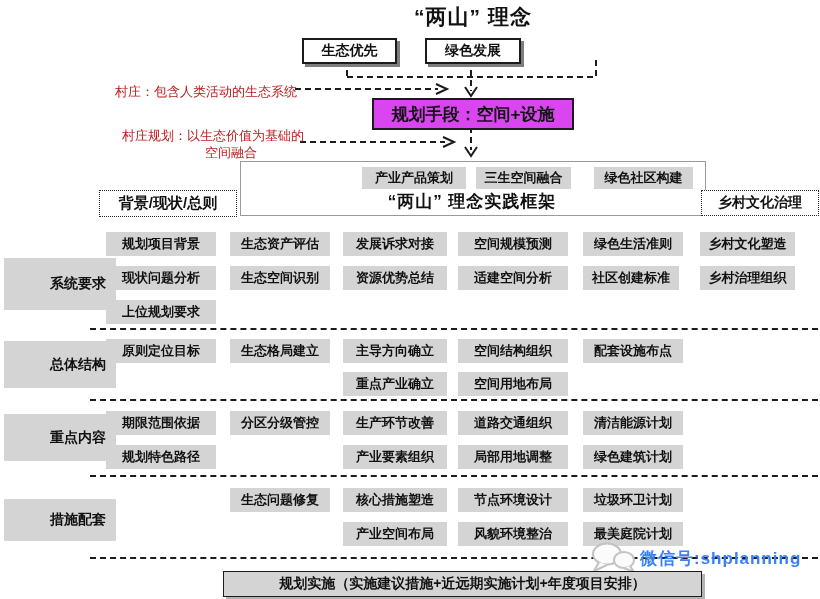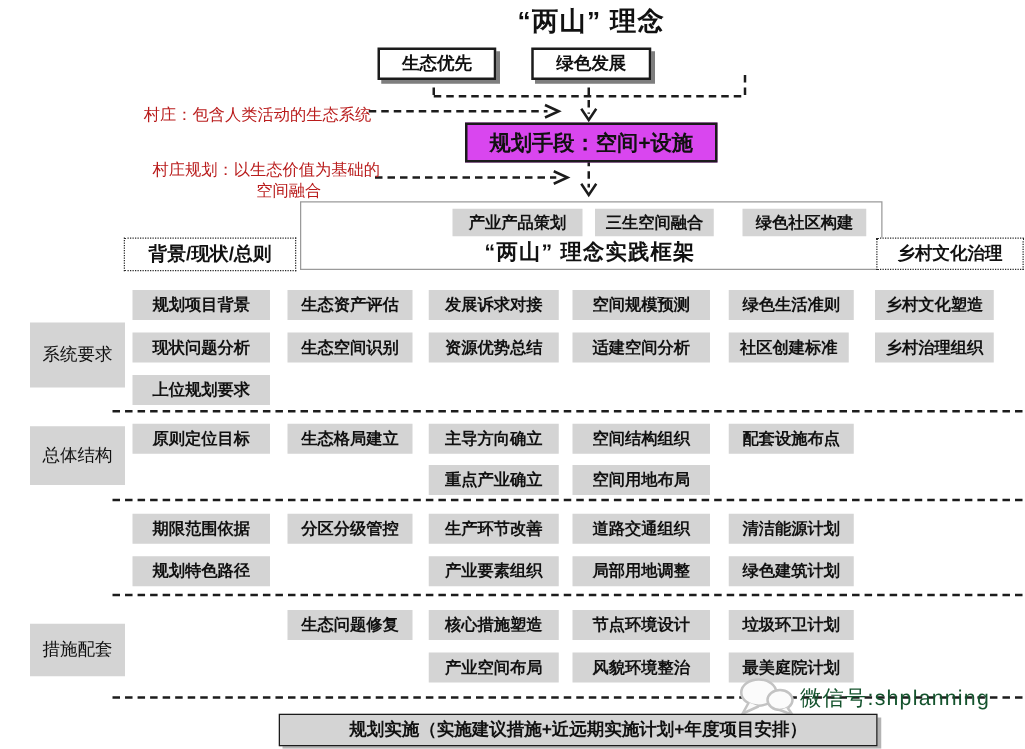--- a/index.html
+++ b/index.html
@@ -11,31 +11,31 @@
   .principle{height:22px;background:#fff;border:2px solid #1b1b1b;
              box-shadow:3px 3px 0 #7e7e7e;font-size:14px;font-weight:700;}
   .annot{font-size:13px;font-weight:400;color:#b91c1c;line-height:17px;margin-left:47px;}
   .tool-box{left:372px;top:98px;width:198px;height:28px;background:#d946ef;
             border:2px solid #1b1b1b;font-size:17px;font-weight:700;}
   .frame{left:240px;top:161px;width:464px;height:53px;border:1px solid #9a9a9a;background:#fff;}
   .pillar{top:167px;height:22px;background:var(--chip_bg,#d4d4d4);
           font-size:13px;font-weight:700;}
   .frame-title{left:240px;top:190px;width:464px;font-size:17px;font-weight:700;letter-spacing:1px;}
   .dotted-box{background:#fff;border:1px dotted #2a2a2a;font-weight:700;}
-  .seclabel{left:24px;width:76px;background:var(--chip_bg,#d4d4d4);
-            font-size:14px;font-weight:400;}
+  .seclabel{left:4px;width:76px;background:var(--chip_bg,#d4d4d4);
+            font-size:14px;font-weight:700;padding-left:36px;}
   .chip{position:absolute;height:24px;background:var(--chip_bg,#d4d4d4);
         display:flex;align-items:center;justify-content:center;
         font-size:13px;font-weight:700;white-space:nowrap;}
   .sep{position:absolute;left:90px;width:728px;height:0;border-top:2px dashed #1c1c1c;}
   .impl-bar{left:223px;top:571px;width:477px;height:24px;background:var(--chip_bg,#d4d4d4);
             border:1px solid #1b1b1b;box-shadow:3px 3px 0 #b3b3b3;
             font-size:14px;font-weight:700;}
   .watermark{left:590px;top:541px;display:flex;align-items:center;gap:4px;
-             color:#14532d;font-size:17px;font-weight:400;letter-spacing:1px;}
+             color:#3b82f6;font-size:17px;font-weight:700;letter-spacing:1px;}
   svg.connectors{position:absolute;left:0;top:0;pointer-events:none;}
 </style>
 </head>
 <body>
 
 <div class="stage">
 
   <svg class="connectors" width="820" height="599" viewBox="0 0 820 599">
     <g stroke="#1c1c1c" stroke-width="2" fill="none">
       <path d="M347 60 V77 M596 60 V77 M347 77 H596" stroke-dasharray="6 4"></path>
@@ -67,20 +67,21 @@
   <div class="abs ctr pillar" style="left:362px;width:104px;">产业产品策划</div>
   <div class="abs ctr pillar" style="left:476px;width:95px;">三生空间融合</div>
   <div class="abs ctr pillar" style="left:594px;width:99px;">绿色社区构建</div>
   <div class="abs ctr frame-title">“两山” 理念实践框架</div>
 
   <div class="abs ctr dotted-box" style="left:99px;top:190px;width:136px;height:25px;font-size:15px;">背景/现状/总则</div>
   <div class="abs ctr dotted-box" style="left:701px;top:190px;width:116px;height:24px;font-size:14px;">乡村文化治理</div>
 
   <div class="abs ctr seclabel" style="top:258px;height:52px;">系统要求</div>
   <div class="abs ctr seclabel" style="top:341px;height:47px;">总体结构</div>
+  <div class="abs ctr seclabel" style="top:414px;height:47px;">重点内容</div>
   <div class="abs ctr seclabel" style="top:499px;height:42px;">措施配套</div>
 
   <div id="grid-layer">
       <div class="chip" style="left: 106px; width: 110px; top: 232px;">规划项目背景</div>
       <div class="chip" style="left: 230px; width: 100px; top: 232px;">生态资产评估</div>
       <div class="chip" style="left: 343px; width: 104px; top: 232px;">发展诉求对接</div>
       <div class="chip" style="left: 458px; width: 110px; top: 232px;">空间规模预测</div>
       <div class="chip" style="left: 583px; width: 100px; top: 232px;">绿色生活准则</div>
       <div class="chip" style="left: 700px; width: 95px; top: 232px;">乡村文化塑造</div>
       <div class="chip" style="left: 106px; width: 110px; top: 266px;">现状问题分析</div>

